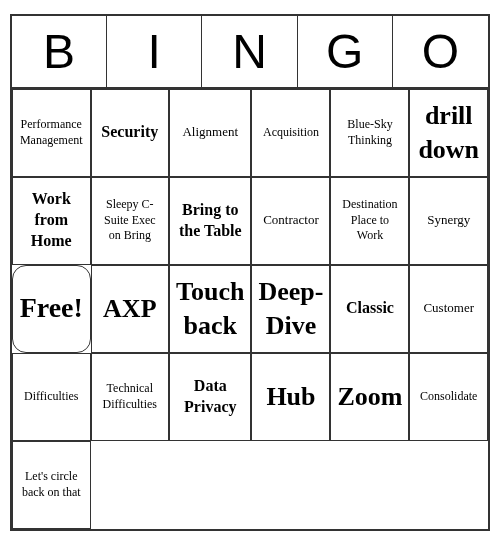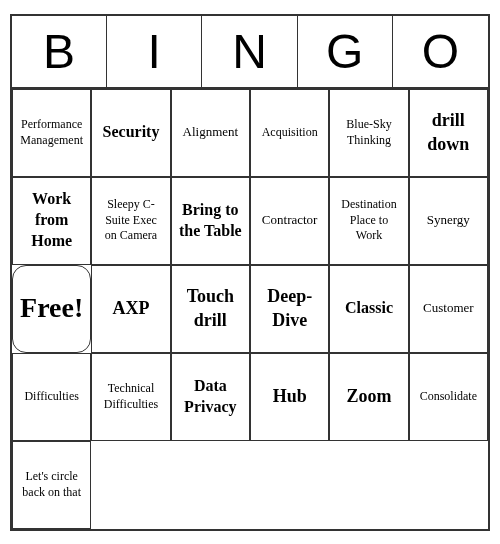--- a/index.html
+++ b/index.html
@@ -42,21 +42,21 @@
       min-height: 88px;
       display: flex;
       align-items: center;
       justify-content: center;
       text-align: center;
       padding: 6px;
       font-size: 13px;
       line-height: 1.3;
     }
     .bingo-cell.large-text {
-      font-size: 18px;
+      font-size: 26px;
       font-weight: bold;
     }
     .bingo-cell.medium-text {
       font-size: 16px;
       font-weight: bold;
     }
     .bingo-cell.small-text {
       font-size: 12px;
     }
     .bingo-cell.free {
@@ -77,28 +77,28 @@
       <div class="bingo-letter">O</div>
     </div>
   <div class="bingo-grid">
   <div class="bingo-cell small-text">Performance Management</div>
       <div class="bingo-cell medium-text">Security</div>
       <div class="bingo-cell">Alignment</div>
       <div class="bingo-cell small-text">Acquisition</div>
       <div class="bingo-cell small-text">Blue-Sky Thinking</div>
       <div class="bingo-cell large-text">drill down</div>
       <div class="bingo-cell medium-text">Work from Home</div>
-      <div class="bingo-cell small-text">Sleepy C-Suite Exec on Camera</div>
+      <div class="bingo-cell small-text">Sleepy C-Suite Exec on Bring</div>
       <div class="bingo-cell medium-text">Bring to the Table</div>
       <div class="bingo-cell">Contractor</div>
       <div class="bingo-cell small-text">Destination Place to Work</div>
       <div class="bingo-cell">Synergy</div>
       <div class="bingo-cell free">Free!</div>
       <div class="bingo-cell large-text">AXP</div>
-      <div class="bingo-cell large-text">Touch drill</div>
+      <div class="bingo-cell large-text">Touch back</div>
       <div class="bingo-cell large-text">Deep-Dive</div>
       <div class="bingo-cell medium-text">Classic</div>
       <div class="bingo-cell">Customer</div>
       <div class="bingo-cell small-text">Difficulties</div>
       <div class="bingo-cell small-text">Technical Difficulties</div>
       <div class="bingo-cell medium-text">Data Privacy</div>
       <div class="bingo-cell large-text">Hub</div>
       <div class="bingo-cell large-text">Zoom</div>
       <div class="bingo-cell small-text">Consolidate</div>
       <div class="bingo-cell small-text">Let's circle back on that</div>

